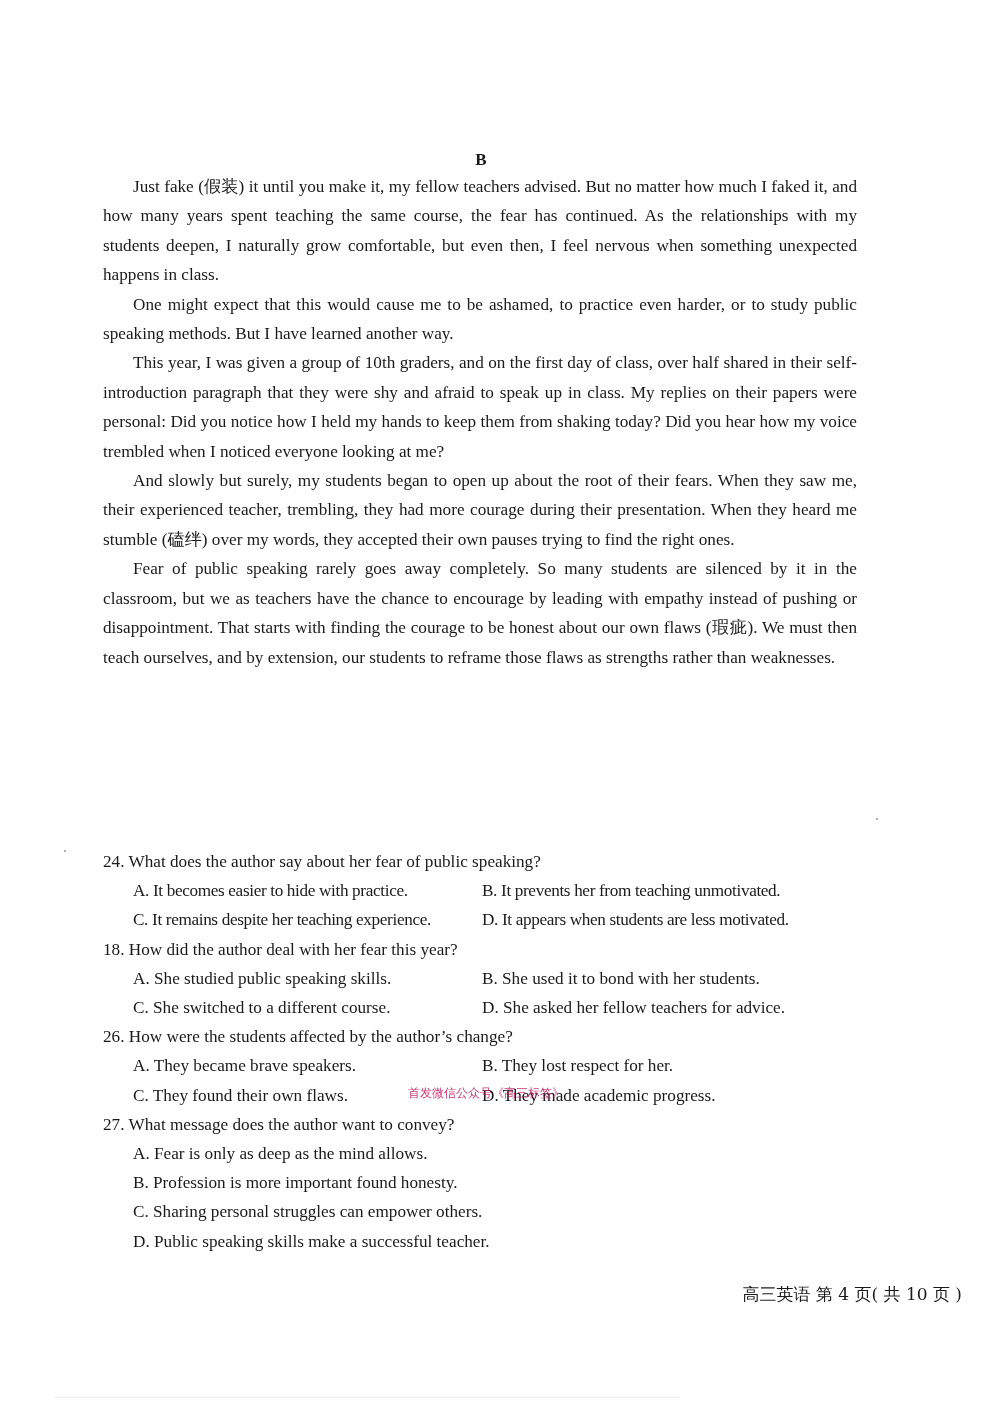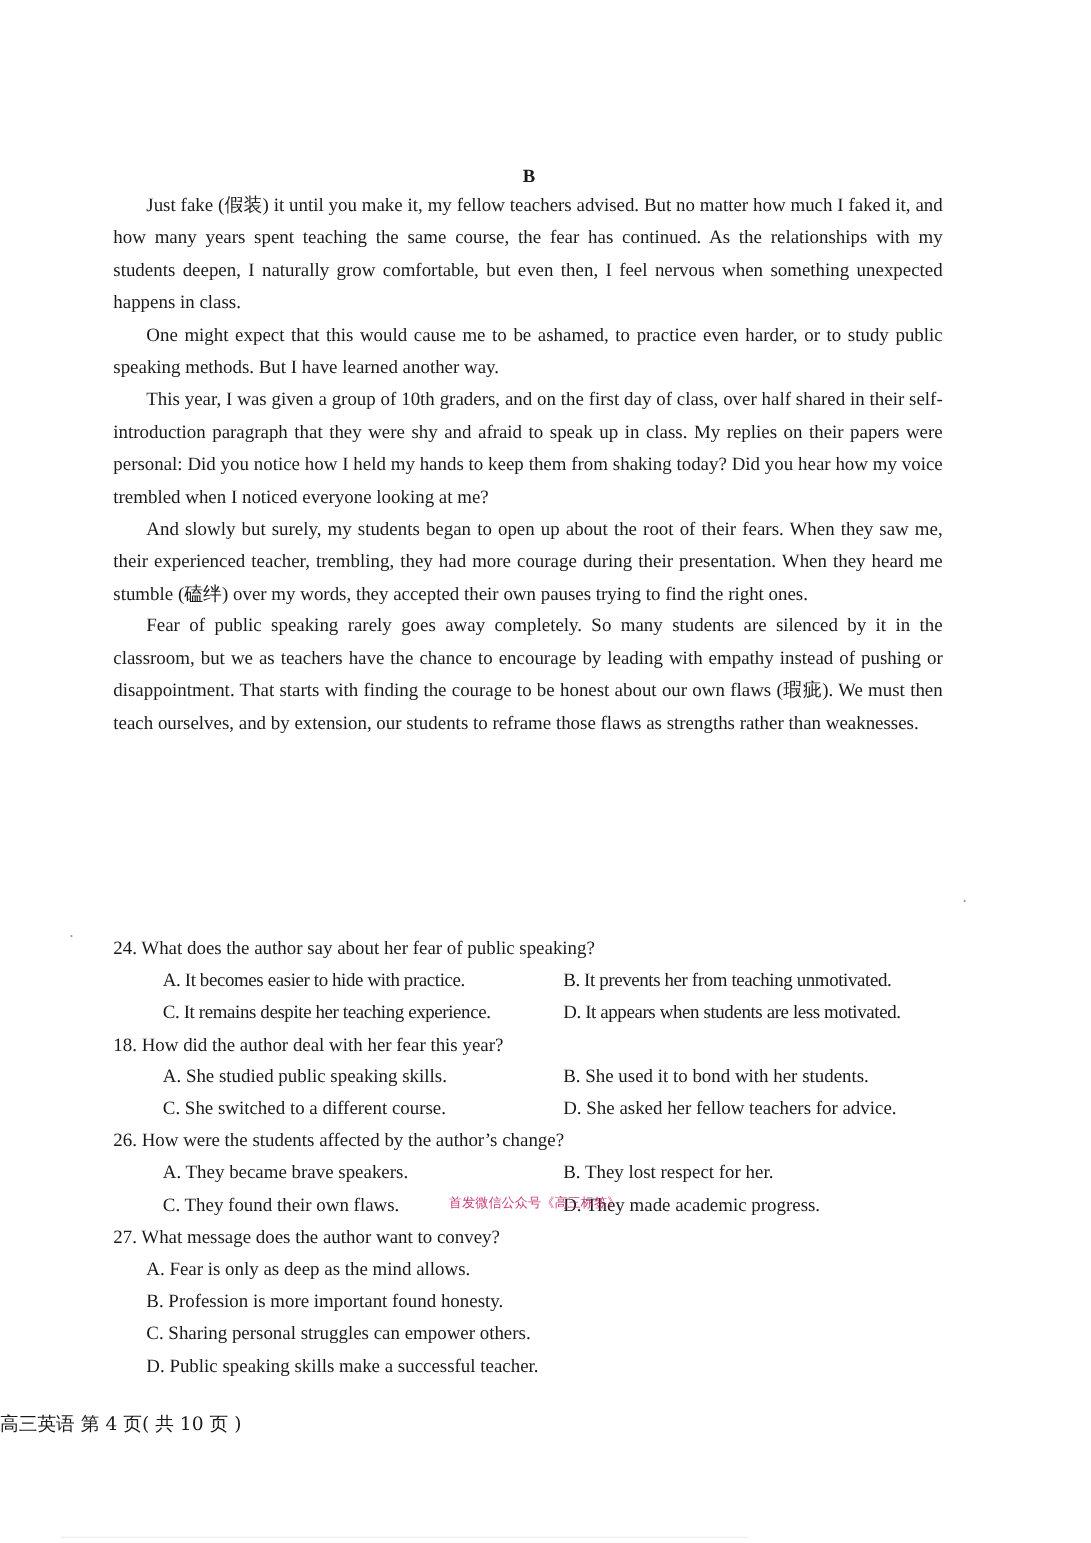--- a/index.html
+++ b/index.html
@@ -17,30 +17,30 @@
     position: absolute; left: 103px; top: 172px; width: 754px;
     font-size: 17.2px; line-height: 29.4px; text-align: justify;
   }
   .passage p { margin: 0; text-indent: 30px; }
   .questions {
     position: absolute; left: 103px; top: 847px; width: 760px;
     font-size: 17.2px; line-height: 29.2px;
   }
   .q-stem { margin: 0; }
   .opt-row { display: flex; padding-left: 30px; }
-  .opt-row .opt { width: 349px; white-space: nowrap; margin-left: 15px; }
+  .opt-row .opt { width: 349px; white-space: nowrap; }
   .opt-single { padding-left: 30px; }
   .opt-tight { letter-spacing: -0.35px; }
   .watermark {
     position: absolute; left: 408px; top: 1085px;
     font-size: 12px; color: #be185d; font-family: Liberation Mono, monospace;
     opacity: 0.85; white-space: nowrap;
   }
   .footer {
-    position: absolute; top: 1283px; left: 0; width: 962px; text-align: left;
+    position: absolute; top: 1283px; left: 0; width: 962px; text-align: right;
     font-size: 17px; font-family: "DejaVu Serif", serif;
   }
   .bottom-rule {
     position: absolute; left: 55px; top: 1397px; width: 625px; height: 1px;
     background: #ececec;
   }
   .speck { position: absolute; width: 2px; height: 2px; background: #999; border-radius: 1px; }
 </style>
 </head>
 <body>

